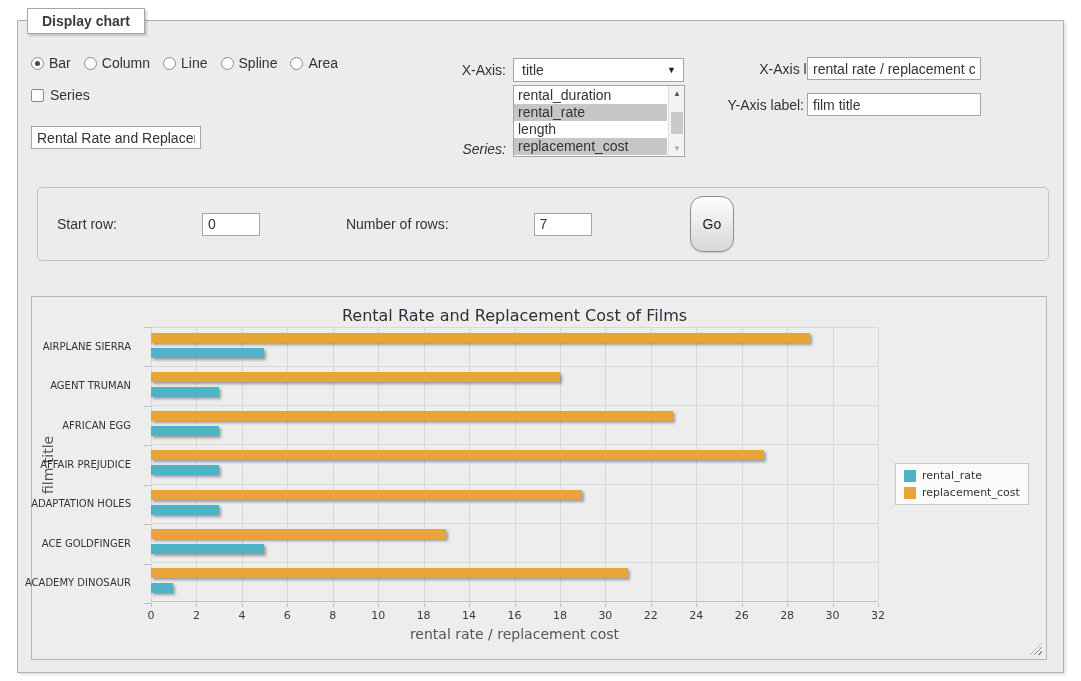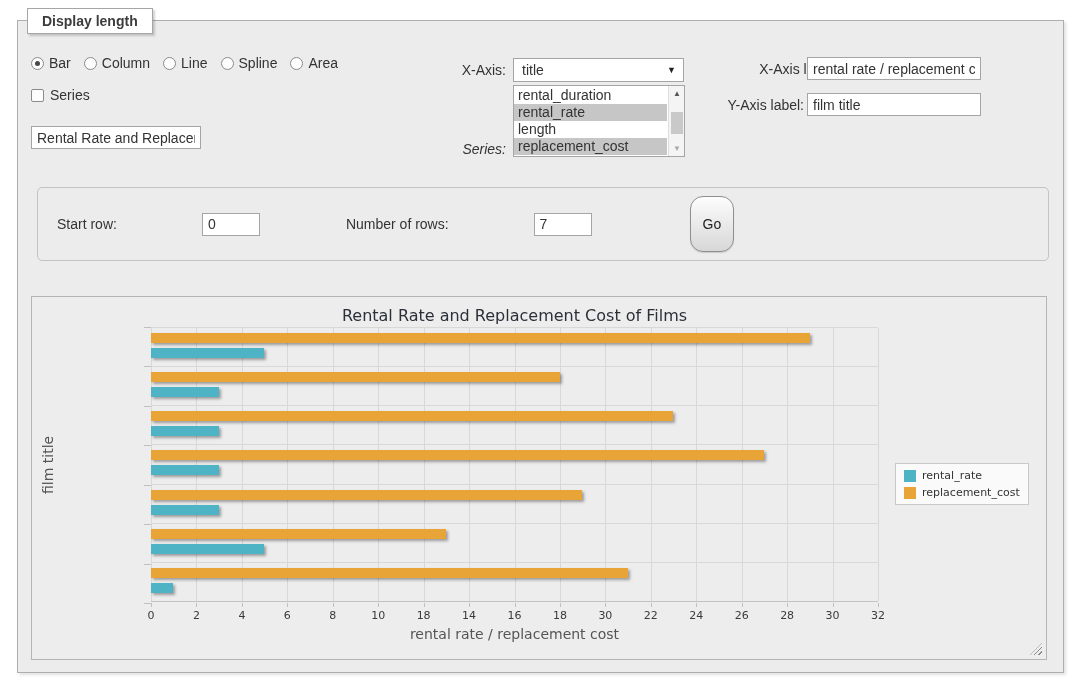--- a/index.html
+++ b/index.html
@@ -145,21 +145,21 @@
   .resize-grip {
     position:absolute; right:4px; bottom:4px; width:12px; height:12px;
     background:repeating-linear-gradient(-45deg, transparent 0 2px, #8a8a8a 2px 3px);
     clip-path:polygon(100% 0, 100% 100%, 0 100%);
   }
 </style>
 </head>
 <body>
 
 <div class="fieldset"></div>
-<div class="legend-box">Display length</div>
+<div class="legend-box">Display chart</div>
 
 <div class="fieldset" style="background:transparent; border-color:transparent; box-shadow:none;">
 
   <div class="radios" id="chart-type-radios">
       <span class="radio-item">
         <span class="radio-circle checked"></span>
         <span class="radio-label">Bar</span>
       </span>
       <span class="radio-item">
         <span class="radio-circle"></span>
@@ -221,20 +221,29 @@
     <span>Number of rows:</span>
     <span class="gap5"></span>
     <input class="text" value="7" style="">
     <span class="gap18"></span>
     <button class="go-button">Go</button>
   </div>
 
   <div class="chart-box">
     <div class="chart-title">Rental Rate and Replacement Cost of Films</div>
     <div class="y-axis-title">film title</div>
+    <div class="cat-labels" id="cat-labels">
+        <div class="cat-label">AIRPLANE SIERRA</div>
+        <div class="cat-label">AGENT TRUMAN</div>
+        <div class="cat-label">AFRICAN EGG</div>
+        <div class="cat-label">AFFAIR PREJUDICE</div>
+        <div class="cat-label">ADAPTATION HOLES</div>
+        <div class="cat-label">ACE GOLDFINGER</div>
+        <div class="cat-label">ACADEMY DINOSAUR</div>
+      </div>
     <div class="y-ticks" id="y-ticks">
         <div class="y-tick" style="top: 0%;"></div>
         <div class="y-tick" style="top: 14.2857%;"></div>
         <div class="y-tick" style="top: 28.5714%;"></div>
         <div class="y-tick" style="top: 42.8571%;"></div>
         <div class="y-tick" style="top: 57.1429%;"></div>
         <div class="y-tick" style="top: 71.4286%;"></div>
         <div class="y-tick" style="top: 85.7143%;"></div>
         <div class="y-tick" style="top: 100%;"></div>
       </div>

